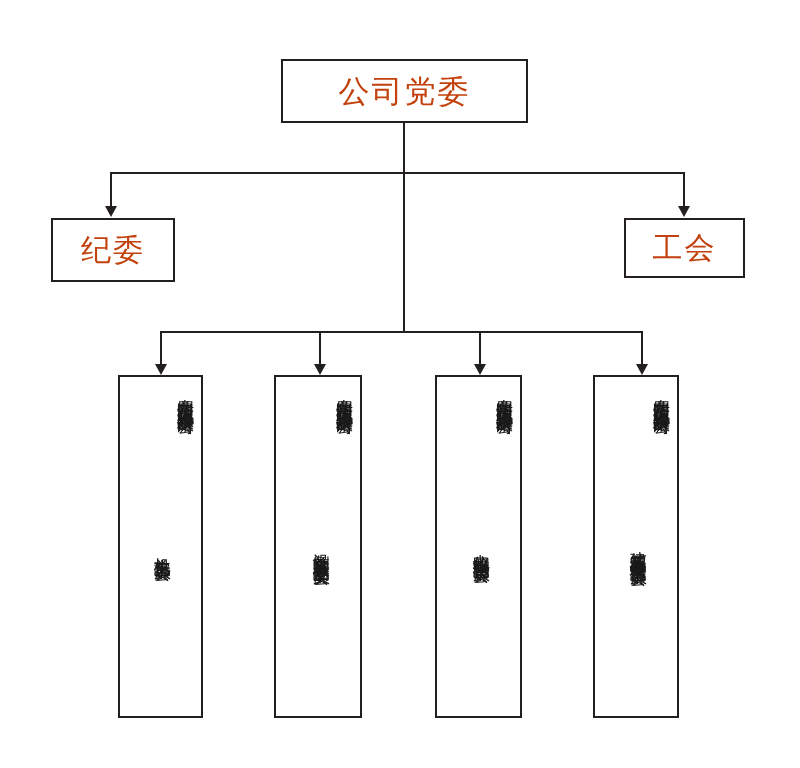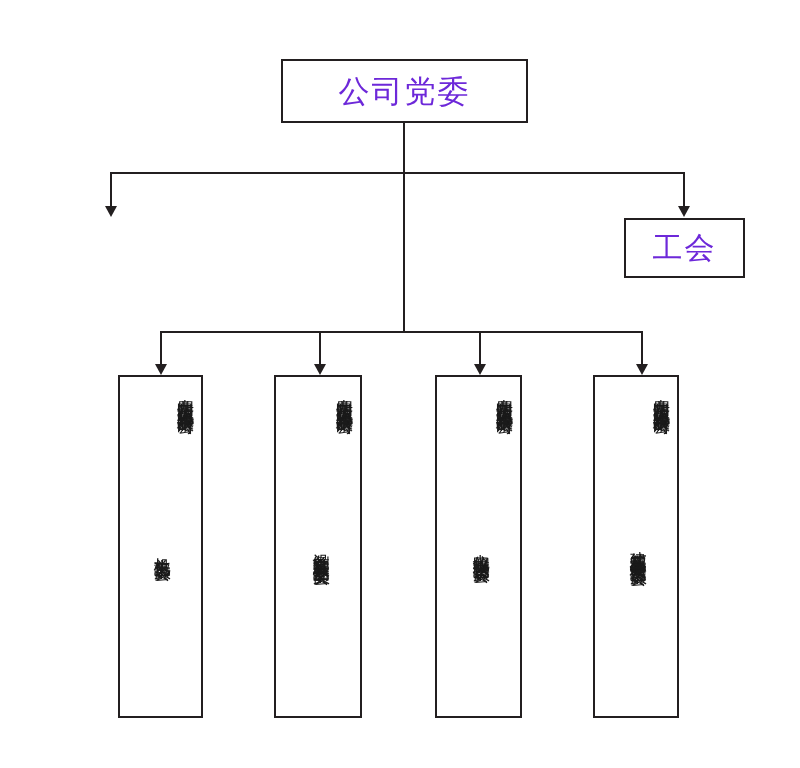--- a/index.html
+++ b/index.html
@@ -24,21 +24,21 @@
     box-sizing: border-box;
     border: 2px solid #231f20;
     background: #ffffff;
     display: flex;
     align-items: center;
     justify-content: center;
   }
   .node-label-h {
     font-size: 30px;
     line-height: 1;
-    color: #6d28d9;
+    color: #c2410c;
     letter-spacing: 2px;
     white-space: nowrap;
   }
 
   
   #node-root {
     left: 281px;
     top: 59px;
     width: 247px;
     height: 64px;
@@ -152,20 +152,23 @@
   <div class="conn conn-v" id="drop-org-4"></div>
   <div class="arrow-head" id="arrow-org-1"></div>
   <div class="arrow-head" id="arrow-org-2"></div>
   <div class="arrow-head" id="arrow-org-3"></div>
   <div class="arrow-head" id="arrow-org-4"></div>
 
   <div class="node-box" id="node-root">
     <span class="node-label-h">公司党委</span>
   </div>
 
+  <div class="node-box" id="node-discipline">
+    <span class="node-label-h">纪委</span>
+  </div>
   <div class="node-box" id="node-union">
     <span class="node-label-h">工会</span>
   </div>
 
   <div class="node-box-v" id="node-org-1">
     <span class="v-col v-col-main">中共四川泸天化弘旭工程建设有限公司</span>
     <span class="v-col v-col-sub">机关支部委员会</span>
   </div>
 
   <div class="node-box-v" id="node-org-2">

